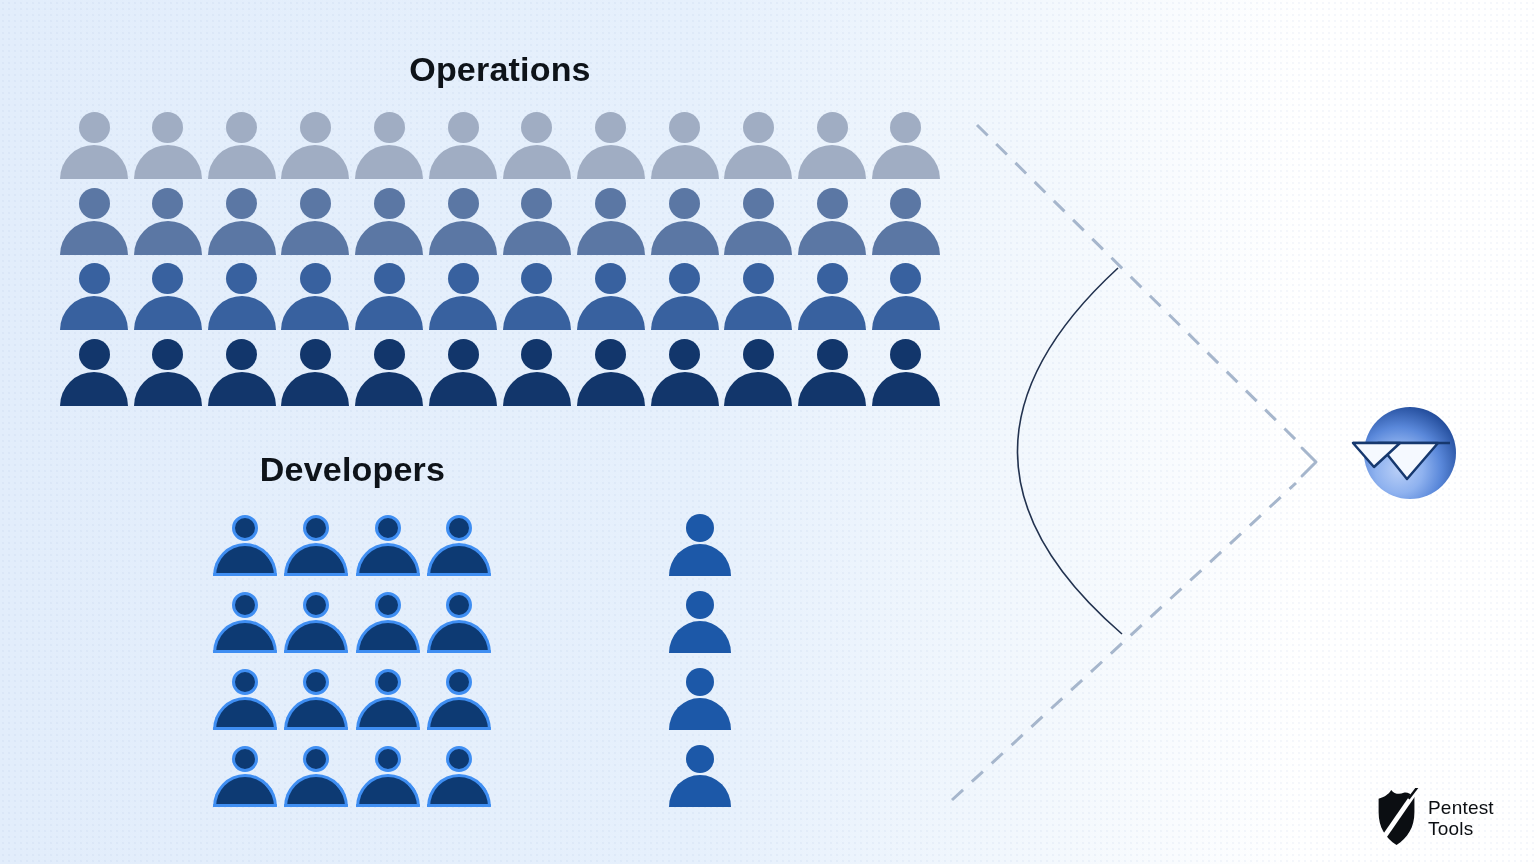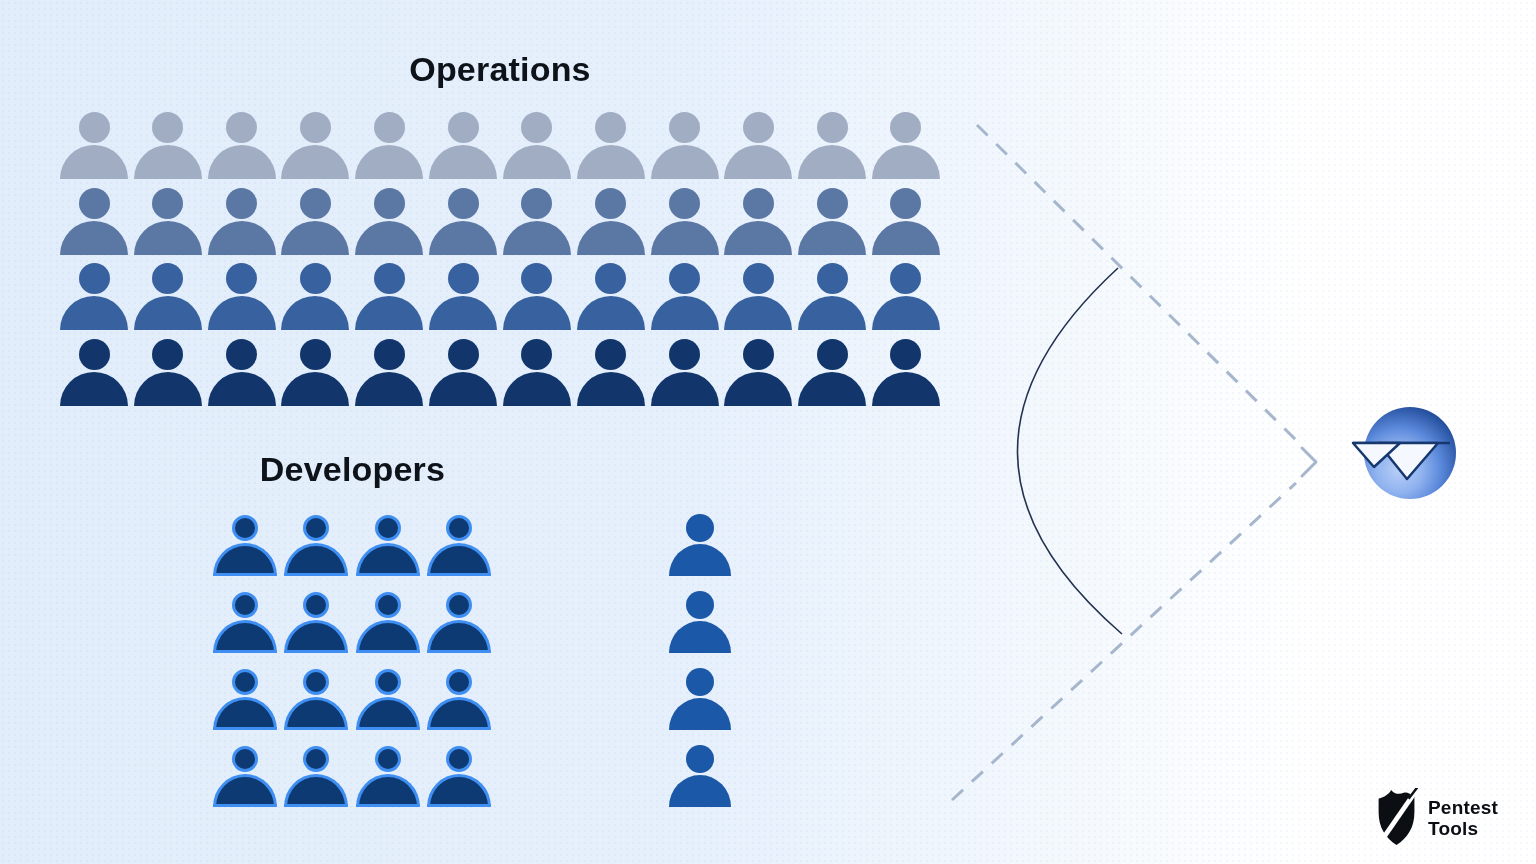--- a/index.html
+++ b/index.html
@@ -24,21 +24,21 @@
   .person{ display:flex; flex-direction:column; align-items:center; }
   .p-head{ border-radius:50%; flex:none; }
   .p-body{ border-radius:50% 50% 0 0 / 100% 100% 0 0; flex:none; }
   .overlay-svg{ position:absolute; left:0; top:0; pointer-events:none; }
   .sphere{
     position:absolute; left:1364px; top:407px; width:92px; height:92px; border-radius:50%;
     background:radial-gradient(circle at 38% 68%, #b9cff7 0%, #8fb2ef 28%, #5a88da 50%, #26509f 76%, #143068 100%);
   }
   .glyph-svg{ position:absolute; left:1346px; top:428px; }
   .logo{ position:absolute; left:1374px; top:788px; display:flex; align-items:center; gap:8px; }
-  .logo-text{ font-size:19px; line-height:21px; font-weight:700; color:#0b0e12; letter-spacing:.2px; }
+  .logo-text{ font-size:19px; line-height:21px; font-weight:400; color:#0b0e12; letter-spacing:.2px; }
 </style>
 </head>
 <body>
 
 <div class="canvas">
 
   <div class="grp-label" style="left:60px; top:50px; width:880px;">Operations</div>
   <div class="grp-label" style="left:205px; top:450px; width:295px;">Developers</div>
 
   <div class="icon-grid" style="left:60px; top:112px; width:880px; height:294px;">

